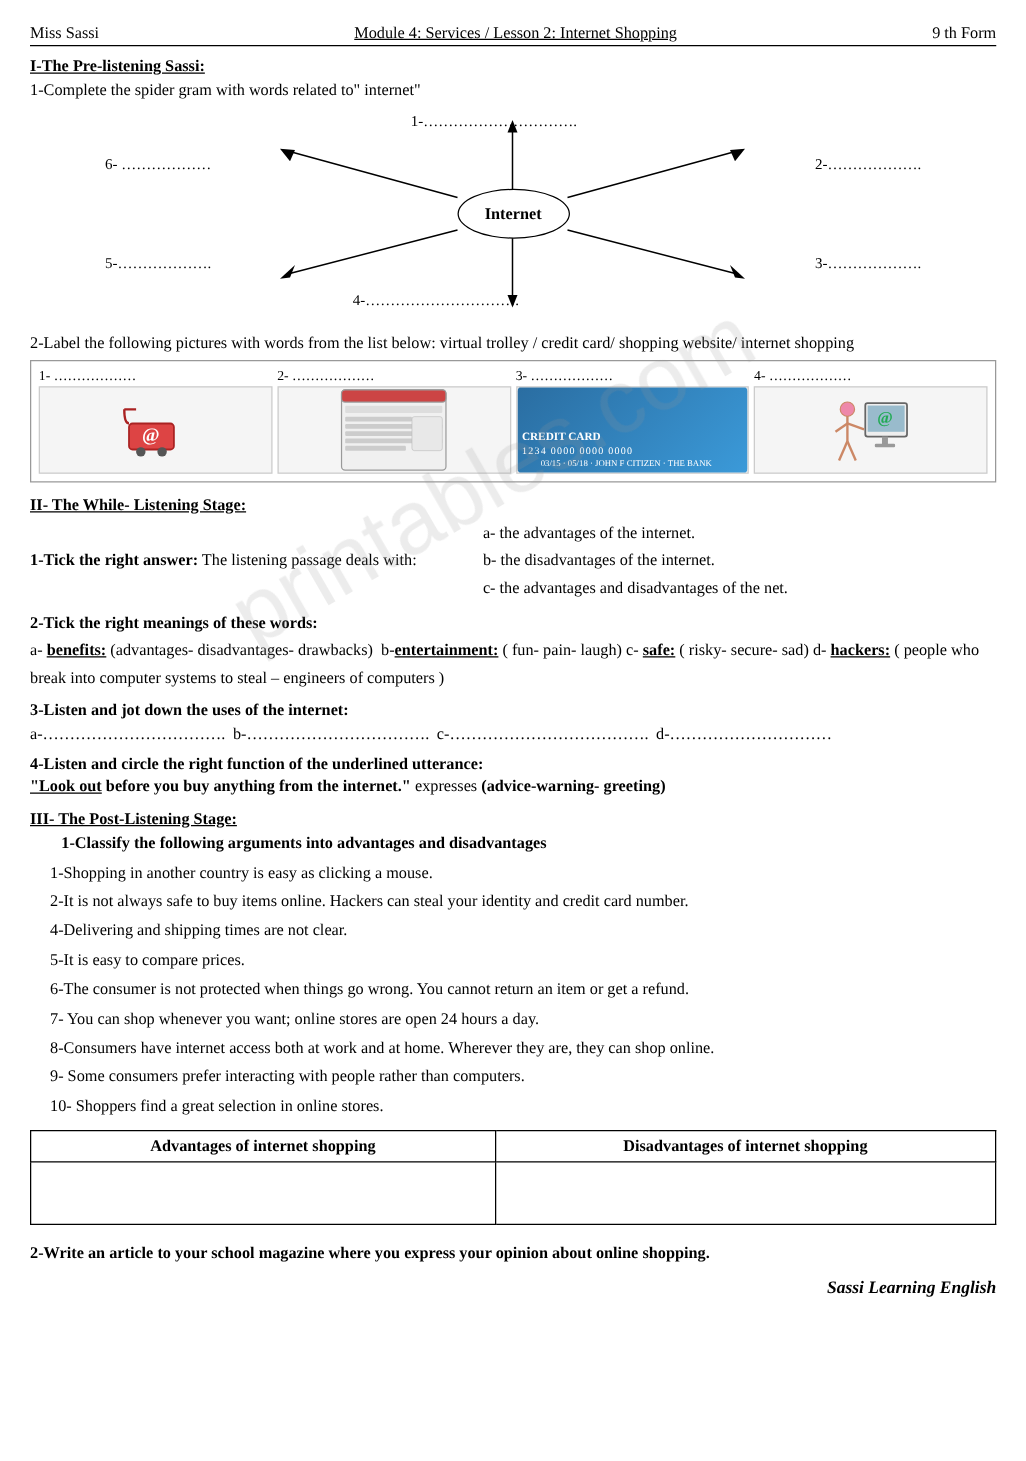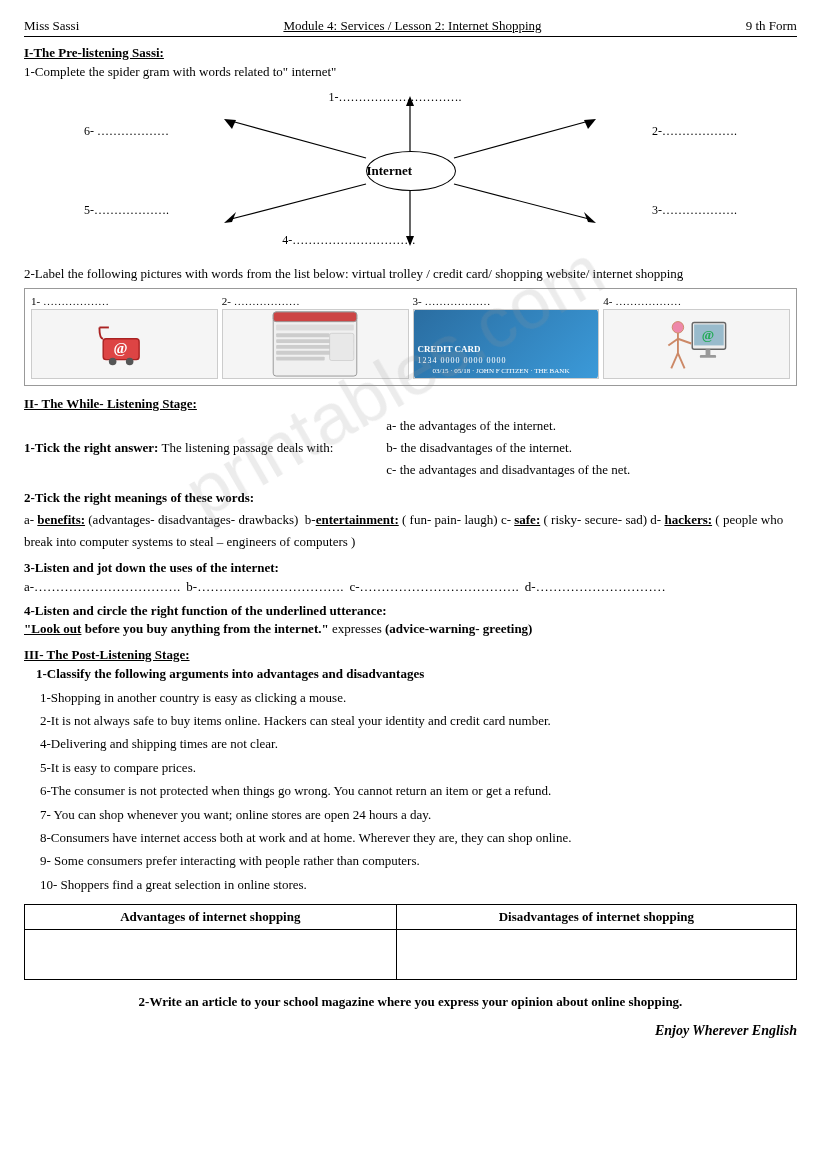--- a/index.html
+++ b/index.html
@@ -44,21 +44,21 @@
       position: absolute;
       left: 50%;
       top: 50%;
       transform: translate(-50%, -50%);
       width: 90px;
       height: 40px;
       border: 1.5px solid #000;
       border-radius: 50%;
       display: flex;
       align-items: center;
-      justify-content: flex-start;
+      justify-content: center;
       background: #fff;
       font-weight: bold;
       font-size: 13px;
       z-index: 2;
     }
     .spider-svg {
       position: absolute;
       top: 0; left: 0;
       width: 100%;
       height: 100%;
@@ -130,21 +130,21 @@
     }
     .tick-options {
       margin-left: 30px;
       line-height: 1.7;
     }
     .words-section { margin-top: 6px; line-height: 1.7; }
     .uses-section { margin-top: 6px; }
 
     .utterance-section { margin-top: 8px; }
     .post-listening { margin-top: 10px; }
-    .classify-title { font-weight: bold; margin-bottom: 4px; margin-left: 12px; }
+    .classify-title { font-weight: bold; margin-bottom: 4px; margin-left: 25px; }
     .arguments-list { margin-left: 16px; line-height: 1.8; }
 
     .advantages-table {
       width: 100%;
       border-collapse: collapse;
       margin-top: 8px;
       margin-bottom: 8px;
     }
     .advantages-table th, .advantages-table td {
       border: 1px solid #000;
@@ -152,21 +152,20 @@
       text-align: center;
       font-size: 13px;
     }
     .advantages-table td {
       height: 50px;
       vertical-align: top;
     }
     .write-article {
       margin-top: 12px;
       line-height: 1.6;
-      text-align: center;
     }
     .enjoy-footer {
       text-align: right;
       font-style: italic;
       font-size: 14px;
       margin-top: 10px;
       font-weight: bold;
     }
     b { font-weight: bold; }
     u { text-decoration: underline; }
@@ -381,14 +380,14 @@
       </tr>
     </tbody>
   </table>
 
   <div class="write-article">
     <b>2-Write an article to your school magazine where you express your opinion about online shopping.</b>
   </div>
 </div>
 
 <div class="enjoy-footer">
-  <span>Enjoy Wherever English</span>
+  <span>Sassi Learning English</span>
 </div>
 
 </body></html>

